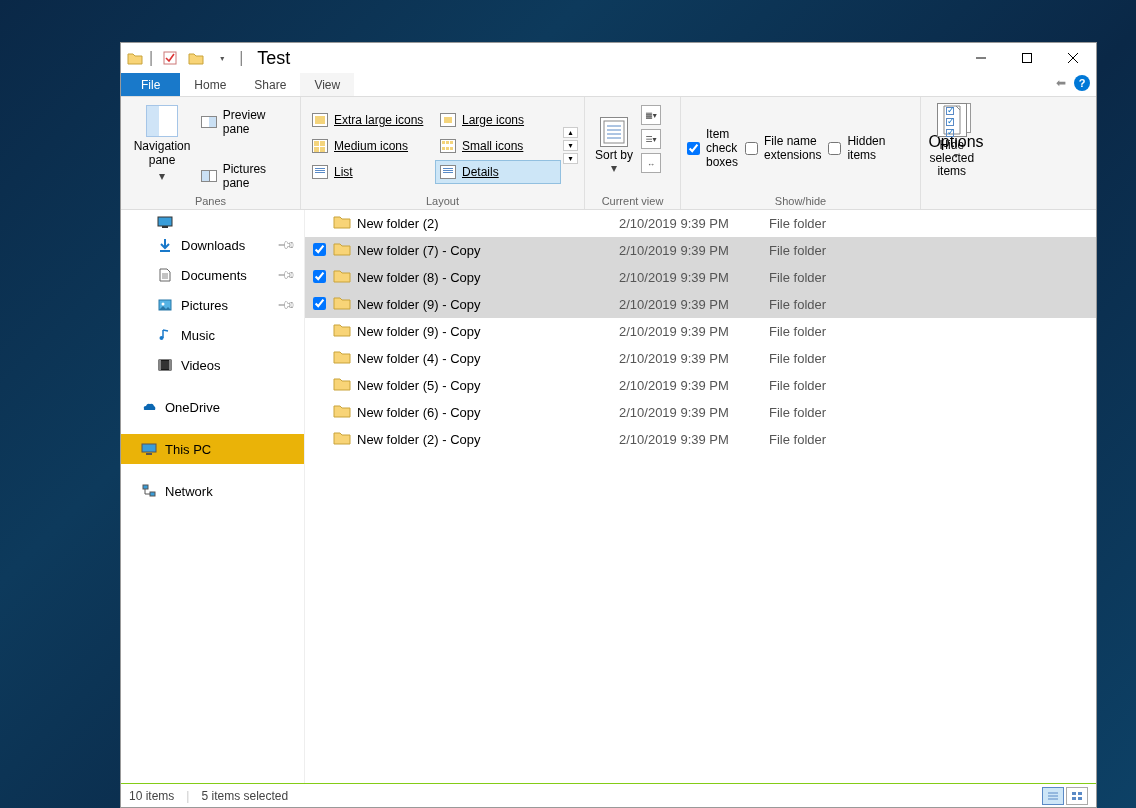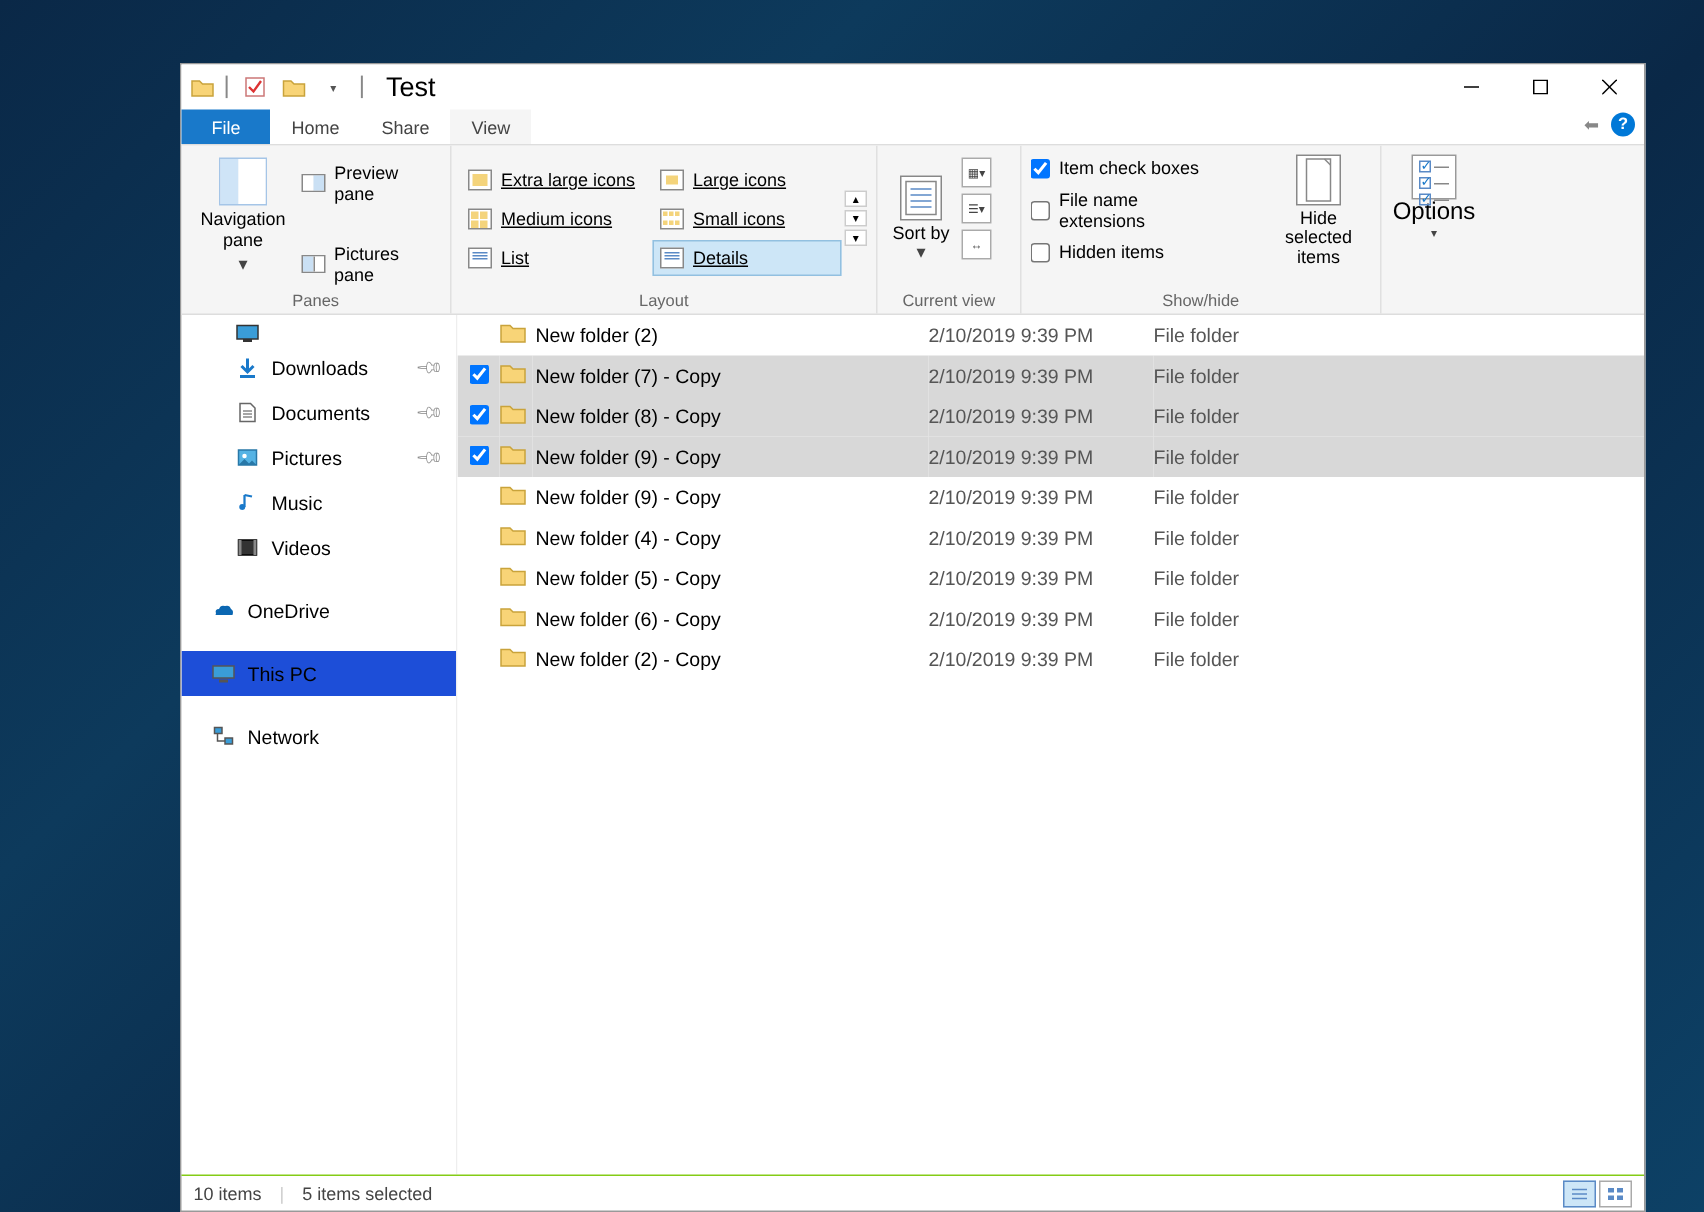--- a/index.html
+++ b/index.html
@@ -55,40 +55,40 @@
   .layout-icon.list div,.layout-icon.det div{height:1px;background:#5a8ac6;}
   .layout-side { width: 16px; display: flex; flex-direction: column; margin-left:2px;}
   .layout-side div { flex: 1; display: flex; align-items: center; justify-content: center; font-size: 8px; border:1px solid #ccc; background:#fff; margin-bottom:2px;}
   
   .cv-col { display: flex; flex-direction: column; align-items: center; width: 46px; justify-content:center;}
   .cv-col .cv-ico { width:28px; height:30px; border:1px solid #888; background:#fff; position:relative; margin-bottom:2px;}
   .cv-col span { font-size: 12px; text-align:center; line-height:13px;}
   .cv-mini { display:flex; flex-direction:column; gap:4px; padding-top:4px; padding-left:4px;}
   .cv-mini-item { width:20px; height:20px; border:1px solid #aaa; background:#fff; display:flex; align-items:center; justify-content:center; font-size:8px; color:#444;}
   
-  .sh-col1 { display: flex; flex-direction: column; gap: 7px; padding-top:4px;}
+  .sh-col1 { display: flex; flex-direction: row; gap: 7px; padding-top:4px;}
   .sh-check { display: flex; align-items: center; gap: 6px; font-size: 12px;}
   .sh-check input { width:13px; height:13px; margin:0;}
   .sh-big { display: flex; flex-direction: column; align-items: center; width: 82px; padding-top:2px;margin-left:44px;}
   .sh-big .sh-ico { width:30px; height:34px; border:1px solid #888; background:#fff; position:relative;}
   .sh-big span { font-size: 12px; text-align:center; line-height:13px; margin-top:2px;}
   .opt-big { display: flex; flex-direction: column; align-items: center; width: 58px; padding-top:2px;}
   .opt-big .opt-ico { width:30px; height:30px; border:1px solid #999; background:#fff; display:flex; flex-direction:column; gap:3px; padding:3px 4px;}
   .opt-big .opt-ico div{display:flex;align-items:center;gap:2px;}
   .opt-big .opt-ico span.c{width:8px;height:8px;border:1px solid #5a8ac6;position:relative;}
   .opt-big .opt-ico span.c::after{content:"✓";position:absolute;top:-3px;left:0;font-size:9px;color:#1979ca;}
   .opt-big .opt-ico span.l{flex:1;height:1px;background:#888;}
   
   
   .body { flex: 1; display: flex; overflow: hidden; }
   .sidebar { width: 184px; background: #fff; overflow-y: auto; padding-top: 2px; border-right:1px solid #eee;}
   .sb-item { display: flex; align-items: center; height: 30px; font-size: 13px; padding-left: 30px; gap: 8px; color:#000; position:relative;}
   .sb-item.quick { padding-left: 36px; }
   .sb-item.root { padding-left: 20px; }
-  .sb-item.active { background: #1d4ed8; }
+  .sb-item.active { background: #eab308; }
   .sb-item .pin { position:absolute; right:10px; color:#888; font-size:12px; transform:rotate(45deg);}
   .sb-spacer { height: 12px; }
   .sb-ico { width:16px; height:16px; display:flex; align-items:center; justify-content:center;}
   
   .content { flex: 1; display: flex; flex-direction: column; overflow: hidden; background:#fff;}
   .filelist { flex: 1; overflow: auto; }
   .filelist table { width: 100%; border-collapse: collapse; font-size: 13px; }
   .filelist td { padding: 0; height: 27px; }
   .filelist tr td:nth-child(1){ width:28px; text-align:center;}
   .filelist tr td:nth-child(2){ width:22px;}

